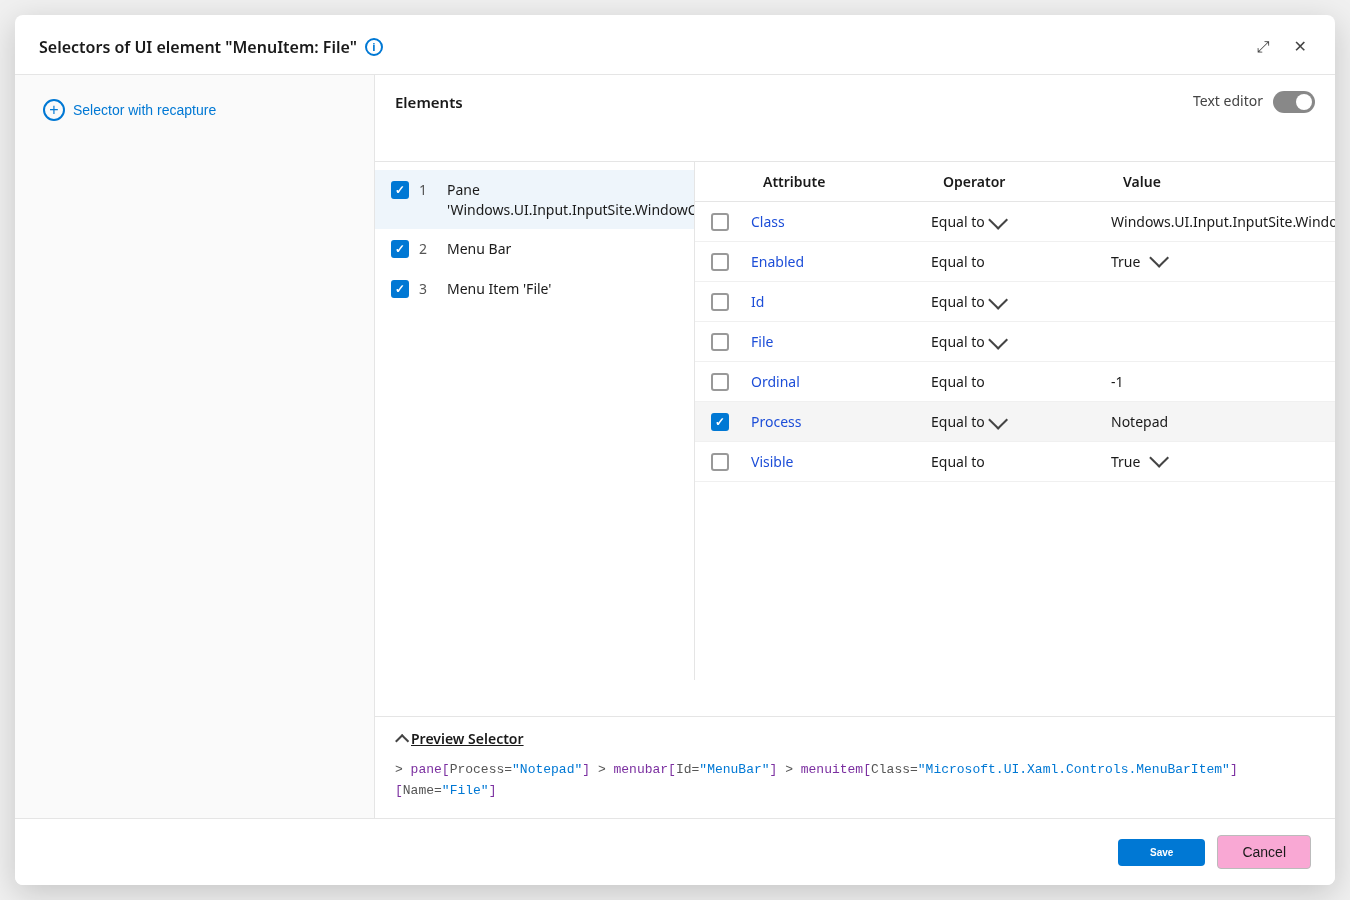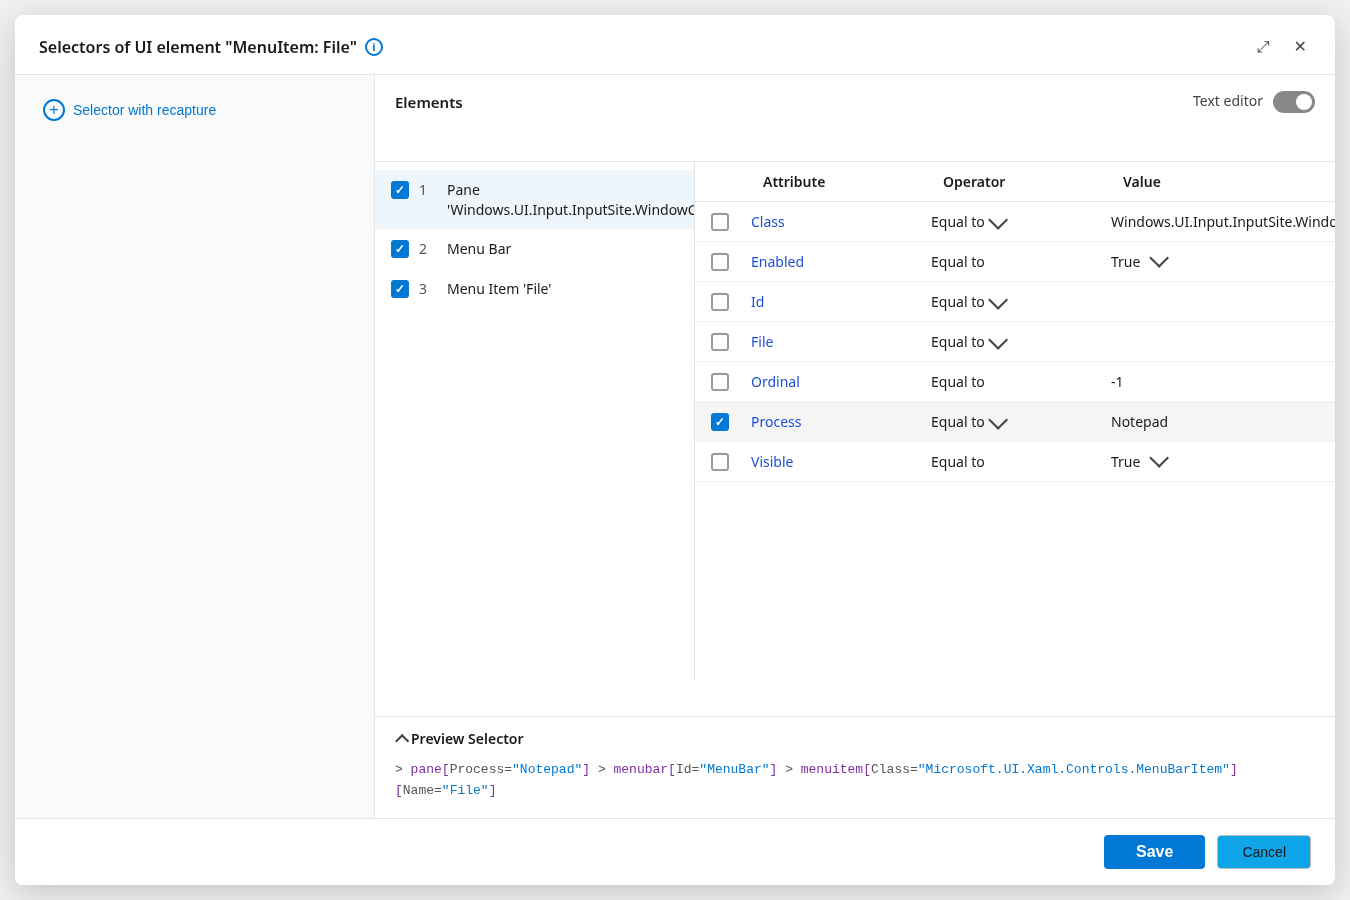--- a/index.html
+++ b/index.html
@@ -297,20 +297,21 @@
       height: 10px;
       border-right: 2px solid #444;
       border-bottom: 2px solid #444;
       transform: rotate(-135deg) translateX(-3px);
       display: inline-block;
     }
     .preview-title {
       font-size: 14px;
       font-weight: 600;
       color: #1a1a1a;
+      text-decoration: underline;
     }
     .preview-code {
       font-family: 'Consolas', 'Courier New', monospace;
       font-size: 13px;
       line-height: 1.6;
       padding: 4px 0;
     }
     .code-symbol { color: #555; }
     .code-element { color: #7b2fa0; }
     .code-bracket { color: #7b2fa0; }
@@ -325,26 +326,26 @@
       gap: 12px;
       border-top: 1px solid #e5e5e5;
       background: #fff;
     }
     .btn-save {
       background: #0078d4;
       color: #fff;
       border: none;
       border-radius: 4px;
       padding: 8px 32px;
-      font-size: 16px;
+      font-size: 10px;
       font-weight: 600;
       cursor: pointer;
     }
     .btn-cancel {
-      background: #0ea5e9;
+      background: #f9a8d4;
       color: #1a1a1a;
       border: 1px solid #bbb;
       border-radius: 4px;
       padding: 8px 24px;
       font-size: 14px;
       cursor: pointer;
     }
   </style>
 </head>
 <body>

